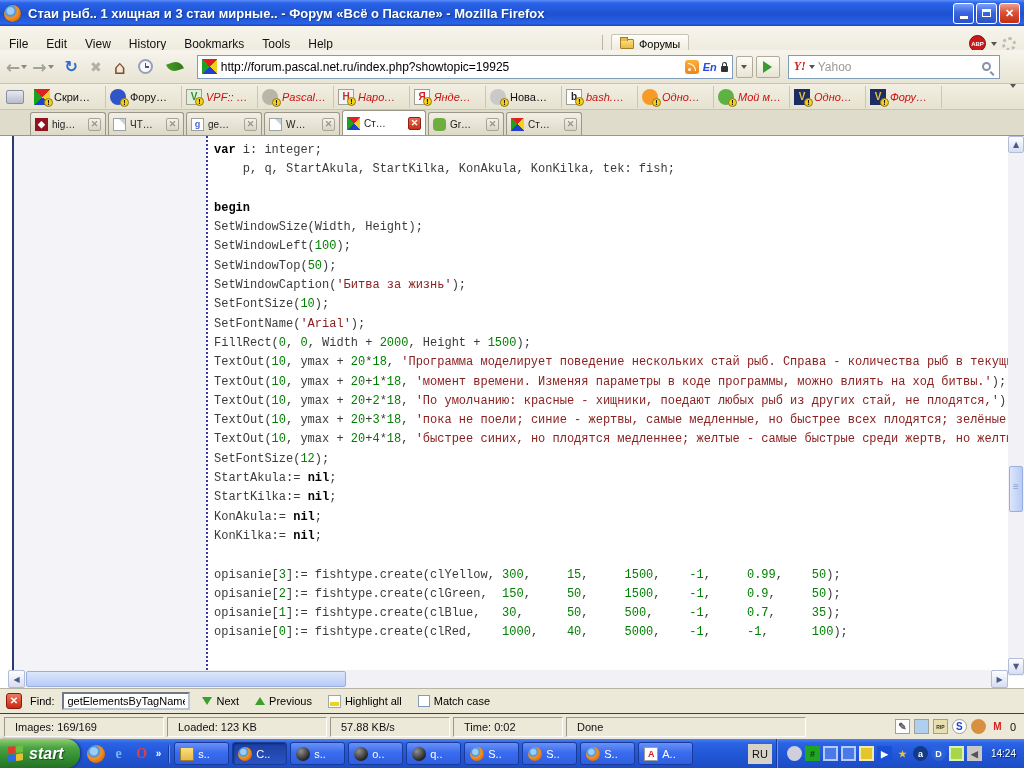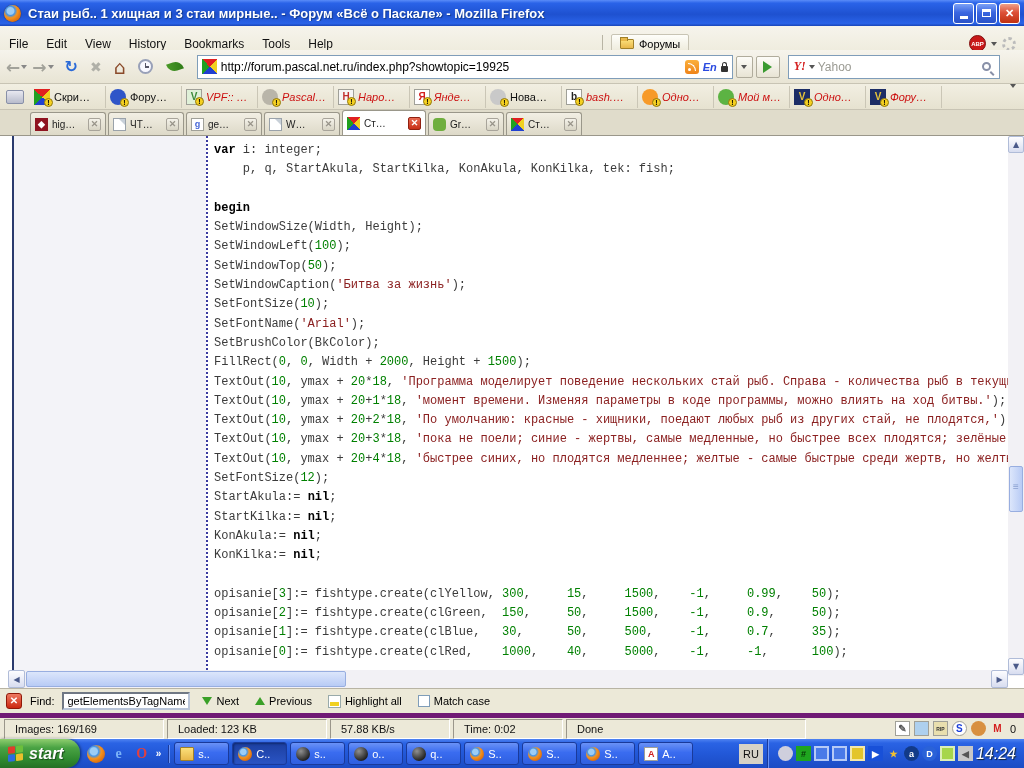--- a/index.html
+++ b/index.html
@@ -172,21 +172,21 @@
   .arr-down{width:0;height:0;border-left:5px solid transparent;border-right:5px solid transparent;
     border-top:8px solid #3aa028;}
   .arr-up{width:0;height:0;border-left:5px solid transparent;border-right:5px solid transparent;
     border-bottom:8px solid #3aa028;}
   .hl-ico{width:13px;height:13px;background:#fff;border:1px solid #9aa;position:relative;}
   .hl-ico::after{content:"";position:absolute;left:1px;bottom:1px;width:9px;height:4px;background:#f0d020;}
   .cb{width:12px;height:12px;background:#fff;border:1px solid #7f9db9;}
 
   
   #statusbar{position:absolute;left:0;top:713px;width:1024px;height:26px;background:#ece9d8;
-    border-top:5px solid #701a75;display:flex;align-items:center;gap:3px;padding:0 4px;}
+    border-top:1px solid #701a75;display:flex;align-items:center;gap:3px;padding:0 4px;}
   .status-cell{height:20px;border:1px solid;border-color:#9a968a #fff #fff #9a968a;
     font-size:11px;color:#111;display:flex;align-items:center;padding:0 10px;white-space:nowrap;}
   #status-icons{margin-left:auto;display:flex;align-items:center;gap:4px;padding-right:4px;}
   .ico.s15{width:15px;height:15px;}
   #gmail-count{font-size:11px;color:#111;margin-left:1px;}
 
   
   #taskbar{position:absolute;left:0;top:739px;width:1024px;height:29px;
     background:linear-gradient(180deg,#4f83f2 0%,#2a63e4 14%,#2258d8 50%,#1c4cc4 100%);
     display:flex;align-items:center;}
@@ -208,21 +208,21 @@
   .task.active{background:linear-gradient(#1c3fa0,#2a54c4);box-shadow:inset 1px 1px 2px #102a70;}
   .task .ico{width:14px;height:14px;font-size:9px;}
   .task span.tlbl{white-space:nowrap;overflow:hidden;}
   #lang-box{width:24px;height:20px;background:#d6d2c6;border:1px solid #9a96
 8a;color:#111;
     font-size:11px;display:flex;align-items:center;justify-content:center;flex:none;margin-right:4px;}
   #tray{display:flex;align-items:center;gap:3px;height:29px;padding:0 8px 0 10px;flex:none;
     border-left:1px solid #1a3a9a;box-shadow:inset 1px 0 0 #6a94f8;}
   .tray-ico{width:15px;height:15px;display:inline-flex;align-items:center;justify-content:center;
     position:relative;font:bold 9px "Liberation Sans",sans-serif;flex:none;}
-  #clock{color:#fff;font-size:16px;text-shadow:1px 1px 1px #123;font-style:italic;}
+  #clock{color:#fff;font-size:10px;margin-left:6px;text-shadow:1px 1px 1px #123;}
 </style>
 </head>
 <body>
 
 <div id="screen">
 
   <div id="titlebar">
     <span class="fx-orb"></span>
     <span id="win-title">Стаи рыб.. 1 хищная и 3 стаи мирные.. - Форум «Всё о Паскале» - Mozilla Firefox</span>
     <span class="winbtns">
@@ -411,21 +411,20 @@
         <div class="code-line"><span class="c-kw">var</span><span> i: integer;</span></div>
         <div class="code-line"><span>    p, q, StartAkula, StartKilka, KonAkula, KonKilka, tek: fish;</span></div>
         <div class="code-line">&nbsp;</div>
         <div class="code-line"><span class="c-kw">begin</span></div>
         <div class="code-line"><span>SetWindowSize(Width, Height);</span></div>
         <div class="code-line"><span>SetWindowLeft(</span><span class="c-num">100</span><span>);</span></div>
         <div class="code-line"><span>SetWindowTop(</span><span class="c-num">50</span><span>);</span></div>
         <div class="code-line"><span>SetWindowCaption(</span><span class="c-str">'Битва за жизнь'</span><span>);</span></div>
         <div class="code-line"><span>SetFontSize(</span><span class="c-num">10</span><span>);</span></div>
         <div class="code-line"><span>SetFontName(</span><span class="c-str">'Arial'</span><span>);</span></div>
-        <div class="code-line"><span>SetBrushColor(BkColor);</span></div>
         <div class="code-line"><span>FillRect(</span><span class="c-num">0</span><span>, </span><span class="c-num">0</span><span>, Width + </span><span class="c-num">2000</span><span>, Height + </span><span class="c-num">1500</span><span>);</span></div>
         <div class="code-line"><span>TextOut(</span><span class="c-num">10</span><span>, ymax + </span><span class="c-num">20</span><span>*</span><span class="c-num">18</span><span>, </span><span class="c-str">'Программа моделирует поведение нескольких стай рыб. Справа - количества рыб в текущий'</span></div>
         <div class="code-line"><span>TextOut(</span><span class="c-num">10</span><span>, ymax + </span><span class="c-num">20</span><span>+</span><span class="c-num">1</span><span>*</span><span class="c-num">18</span><span>, </span><span class="c-str">'момент времени. Изменяя параметры в коде программы, можно влиять на ход битвы.'</span><span>);</span></div>
         <div class="code-line"><span>TextOut(</span><span class="c-num">10</span><span>, ymax + </span><span class="c-num">20</span><span>+</span><span class="c-num">2</span><span>*</span><span class="c-num">18</span><span>, </span><span class="c-str">'По умолчанию: красные - хищники, поедают любых рыб из других стай, не плодятся,'</span><span>);</span></div>
         <div class="code-line"><span>TextOut(</span><span class="c-num">10</span><span>, ymax + </span><span class="c-num">20</span><span>+</span><span class="c-num">3</span><span>*</span><span class="c-num">18</span><span>, </span><span class="c-str">'пока не поели; синие - жертвы, самые медленные, но быстрее всех плодятся; зелёные - з</span></div>
         <div class="code-line"><span>TextOut(</span><span class="c-num">10</span><span>, ymax + </span><span class="c-num">20</span><span>+</span><span class="c-num">4</span><span>*</span><span class="c-num">18</span><span>, </span><span class="c-str">'быстрее синих, но плодятся медленнее; желтые - самые быстрые среди жертв, но желтых н</span></div>
         <div class="code-line"><span>SetFontSize(</span><span class="c-num">12</span><span>);</span></div>
         <div class="code-line"><span>StartAkula:= </span><span class="c-kw">nil</span><span>;</span></div>
         <div class="code-line"><span>StartKilka:= </span><span class="c-kw">nil</span><span>;</span></div>
         <div class="code-line"><span>KonAkula:= </span><span class="c-kw">nil</span><span>;</span></div>

